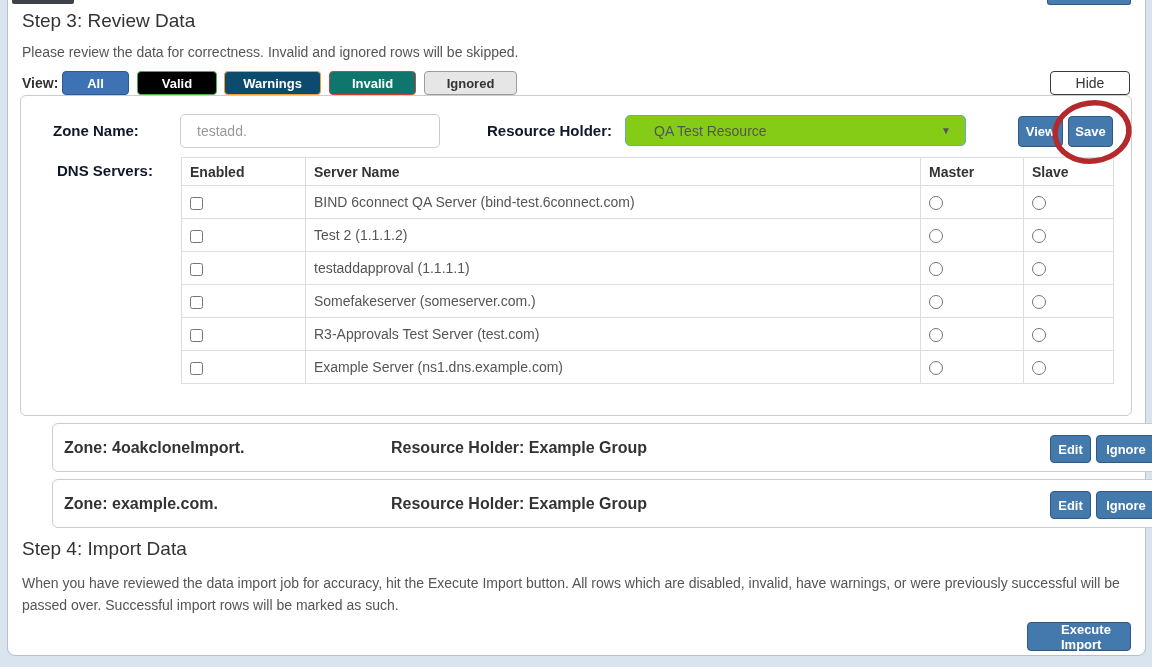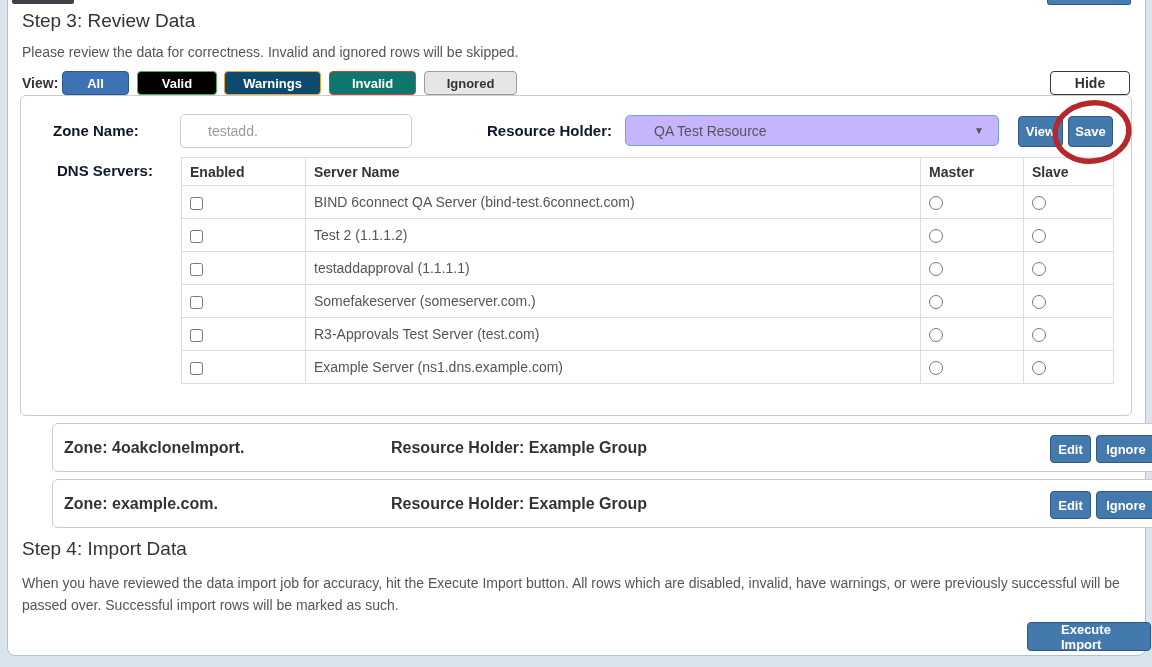--- a/index.html
+++ b/index.html
@@ -28,38 +28,38 @@
     top:71px; height:24px; border-radius:4px; font-size:13px; font-weight:bold;
     display:flex; align-items:center; justify-content:center; color:#fff; cursor:pointer;
   }
   .vf-all      { left:62px;  width:67px; background:#3d72b4; border:1px solid #2e5a92; }
   .vf-valid    { left:137px; width:80px; background:#000000; border:1px solid #4cae4c; }
   .vf-warnings { left:224px; width:97px; background:#0c4a6e; border:1px solid #eea236; }
   .vf-invalid  { left:329px; width:87px; background:#0f766e; border:1px solid #d43f3a; }
   .vf-ignored  { left:424px; width:93px; background:#e6e6e6; border:1px solid #9c9c9c; color:#333; }
   .btn-hide {
     left:1050px; top:71px; width:80px; height:24px; background:#fff;
-    border:1px solid #3a3a3a; border-radius:4px; font-size:14px; font-weight:bold; color:#333;
+    border:1px solid #3a3a3a; border-radius:4px; font-size:14px; font-weight:normal; color:#333;
     display:flex; align-items:center; justify-content:center; cursor:pointer;
   }
 
   .panel {
     left:20px; top:95px; width:1112px; height:321px;
     border:1px solid #ccc; border-radius:6px; background:#fff;
   }
 
   .lbl { font-size:15px; font-weight:bold; color:#0f172a; }
   .zone-input {
-    left:180px; top:114px; width:232px; height:34px;
-    border:1px solid #ccc; border-radius:5px; padding-left:27px;
+    left:180px; top:114px; width:260px; height:34px;
+    border:1px solid #ccc; border-radius:5px; padding-left:16px;
     font-size:14px; color:#999; font-family:"Liberation Sans", sans-serif; outline:none; background:#fff;
   }
   .rh-select {
-    left:625px; top:115px; width:374px; height:31px;
-    border:1px solid #6ea3d8; border-radius:5px; background:#c4b5fd;
+    left:625px; top:115px; width:341px; height:31px;
+    border:1px solid #6ea3d8; border-radius:5px; background:#84cc16;
     display:flex; align-items:center; padding-left:28px;
     font-size:14px; color:#555; cursor:pointer;
   }
   .rh-caret { position:absolute; right:14px; top:9px; font-size:10px; color:#555; }
 
   .btn-blue {
     background:#4379ad; border:1px solid #31597f; border-radius:4px;
     color:#fff; font-size:13px; font-weight:bold;
     display:flex; align-items:center; justify-content:center; cursor:pointer;
   }
@@ -79,21 +79,21 @@
   .srv-table input[type=radio] { width:14px; height:14px; margin:0; vertical-align:middle; }
 
   .zone-box {
     left:20px; width:1112px; height:49px;
     border:1px solid #ccc; border-radius:6px; background:#fff;margin-left:32px;
   }
   .zone-box .ztxt { position:absolute; top:15px; font-size:16px; font-weight:bold; color:#333; }
   .zb-edit   { position:absolute; left:997px;  top:11px; width:41px; height:28px; }
   .zb-ignore { position:absolute; left:1043px; top:11px; width:60px; height:28px; }
 
-  .btn-exec { left:1027px; top:622px; width:124px; height:29px;padding-left:33px; }
+  .btn-exec { left:1027px; top:622px; width:104px; height:29px;padding-left:33px; }
 </style>
 </head>
 <body>
 
 <div id="screen">
   <div class="card"></div>
 
   <div class="abs sliver-dark"></div>
   <div class="abs sliver-blue"></div>
 

